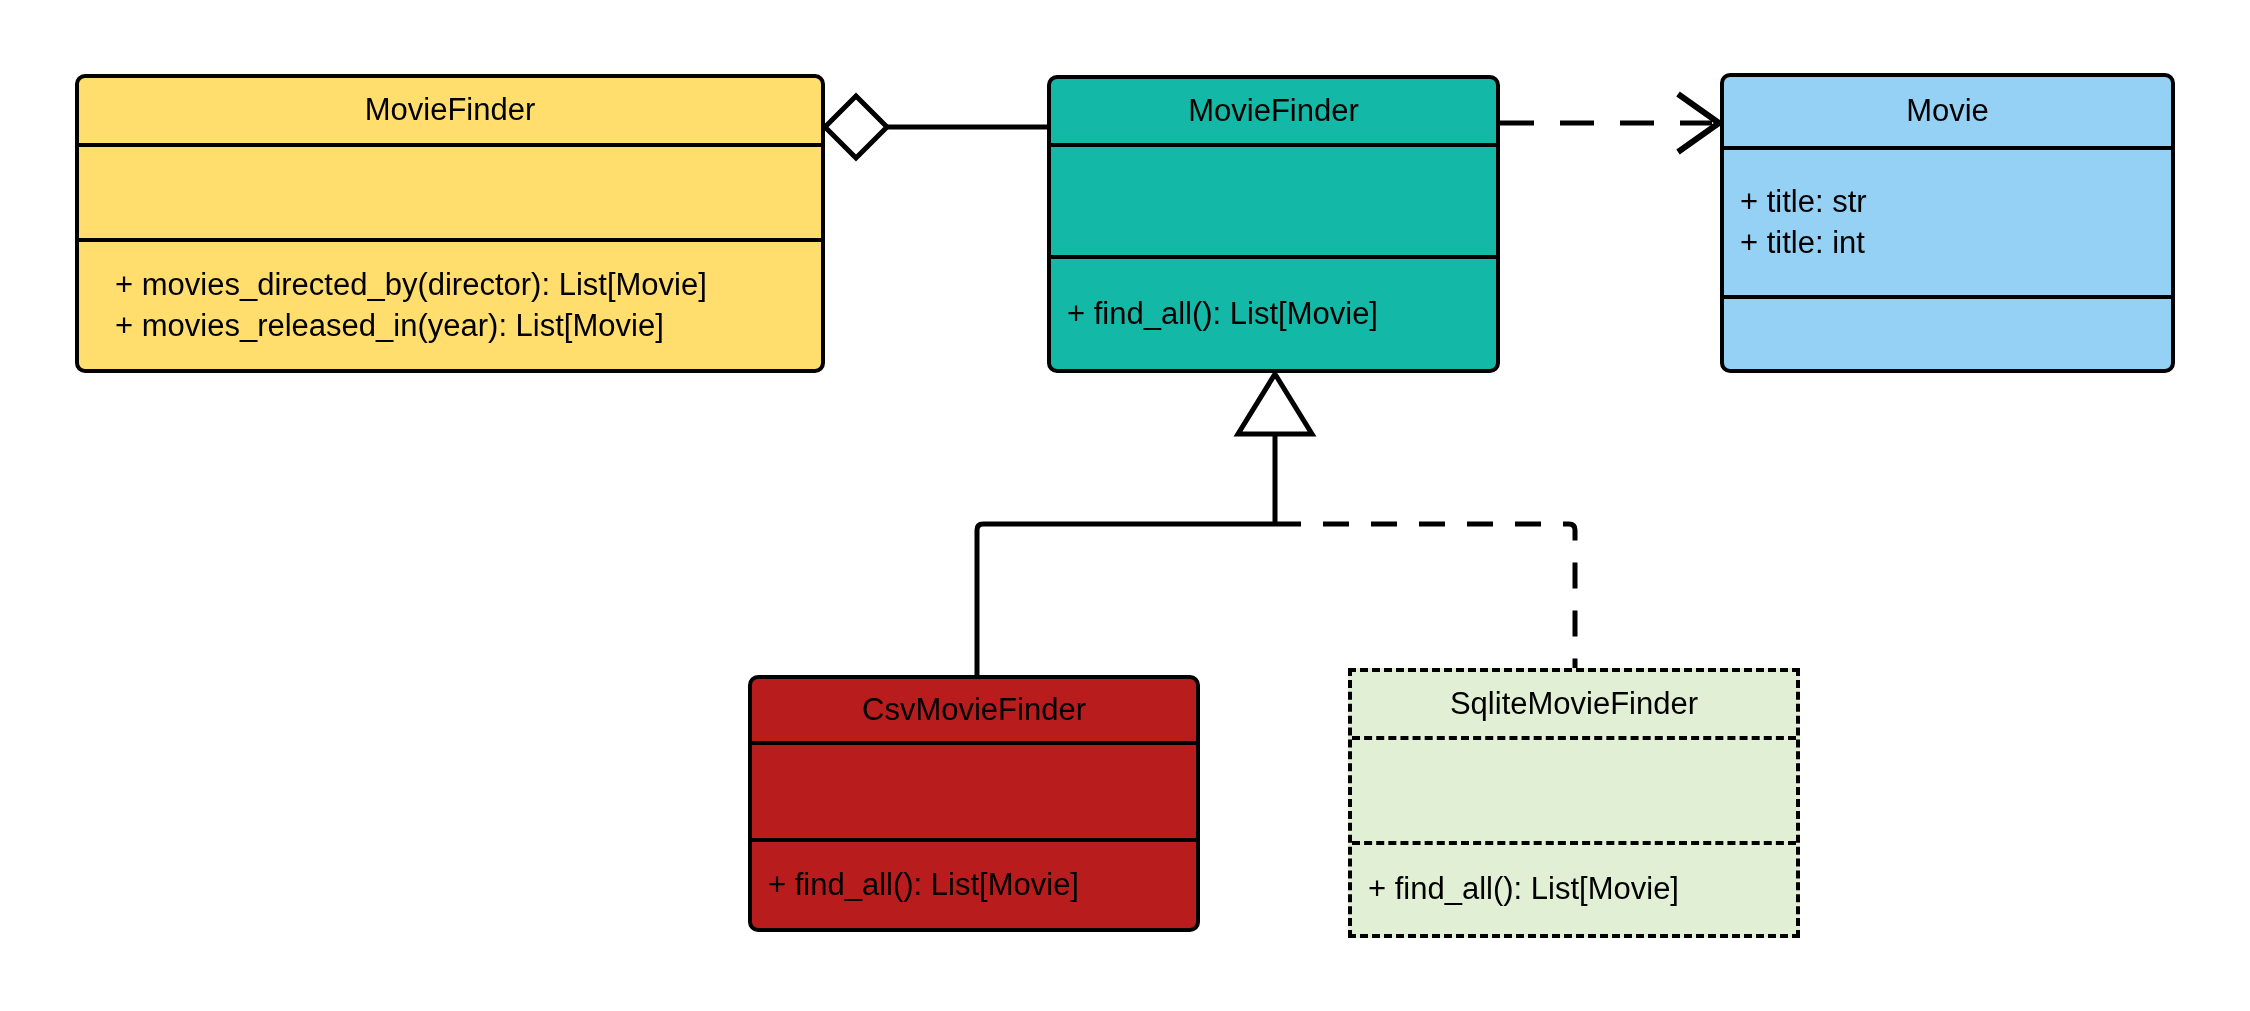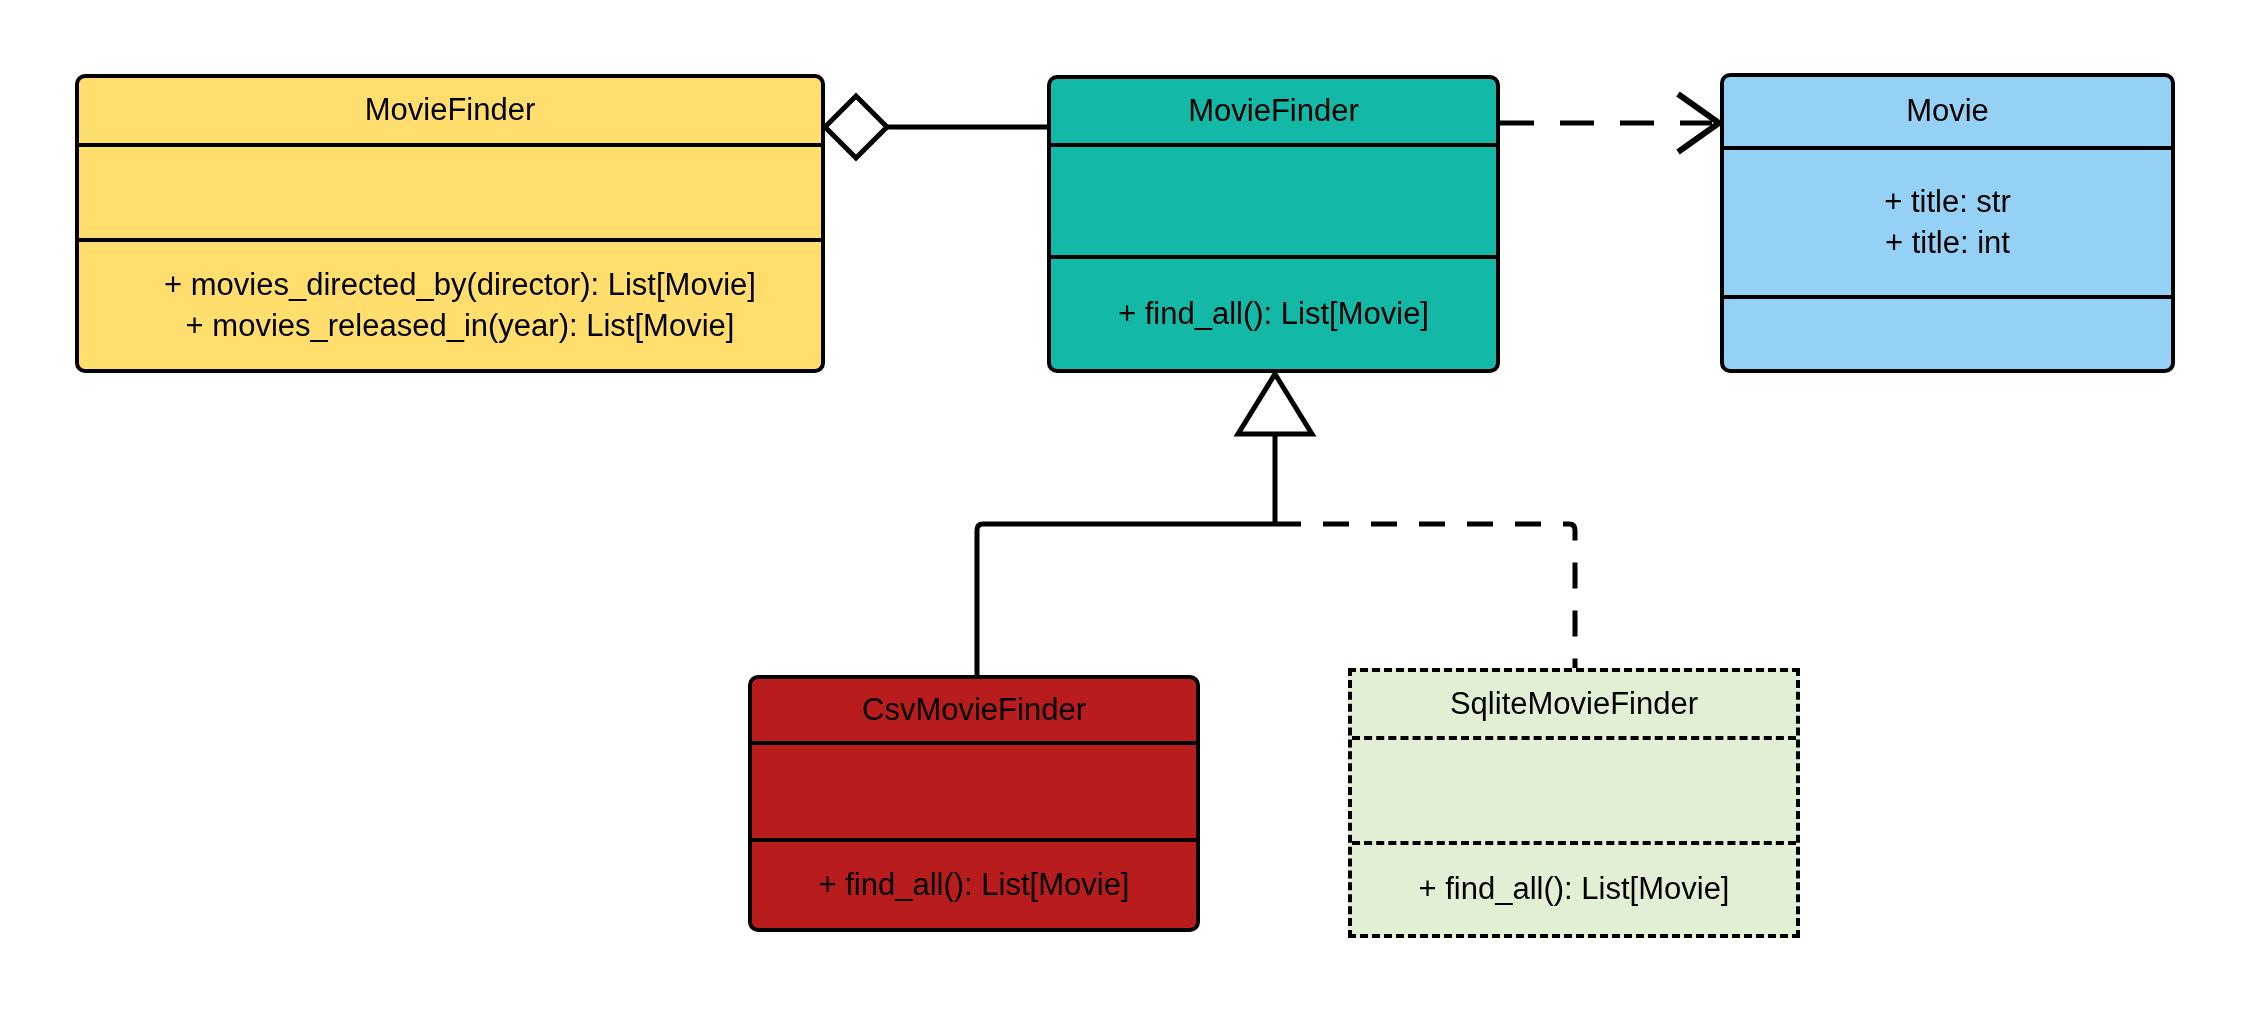--- a/index.html
+++ b/index.html
@@ -38,21 +38,20 @@
   }
   .uml-class.dashed {
     border-style: dashed;
     border-radius: 0;
   }
   .compartment {
     box-sizing: border-box;
     display: flex;
     flex-direction: column;
     justify-content: center;
-    align-items: center;
   }
   .compartment + .compartment {
     border-top: 4px solid #000000;
   }
   .uml-class.dashed .compartment + .compartment {
     border-top-style: dashed;
   }
   .compartment.name {
     align-items: center;
     justify-content: center;

